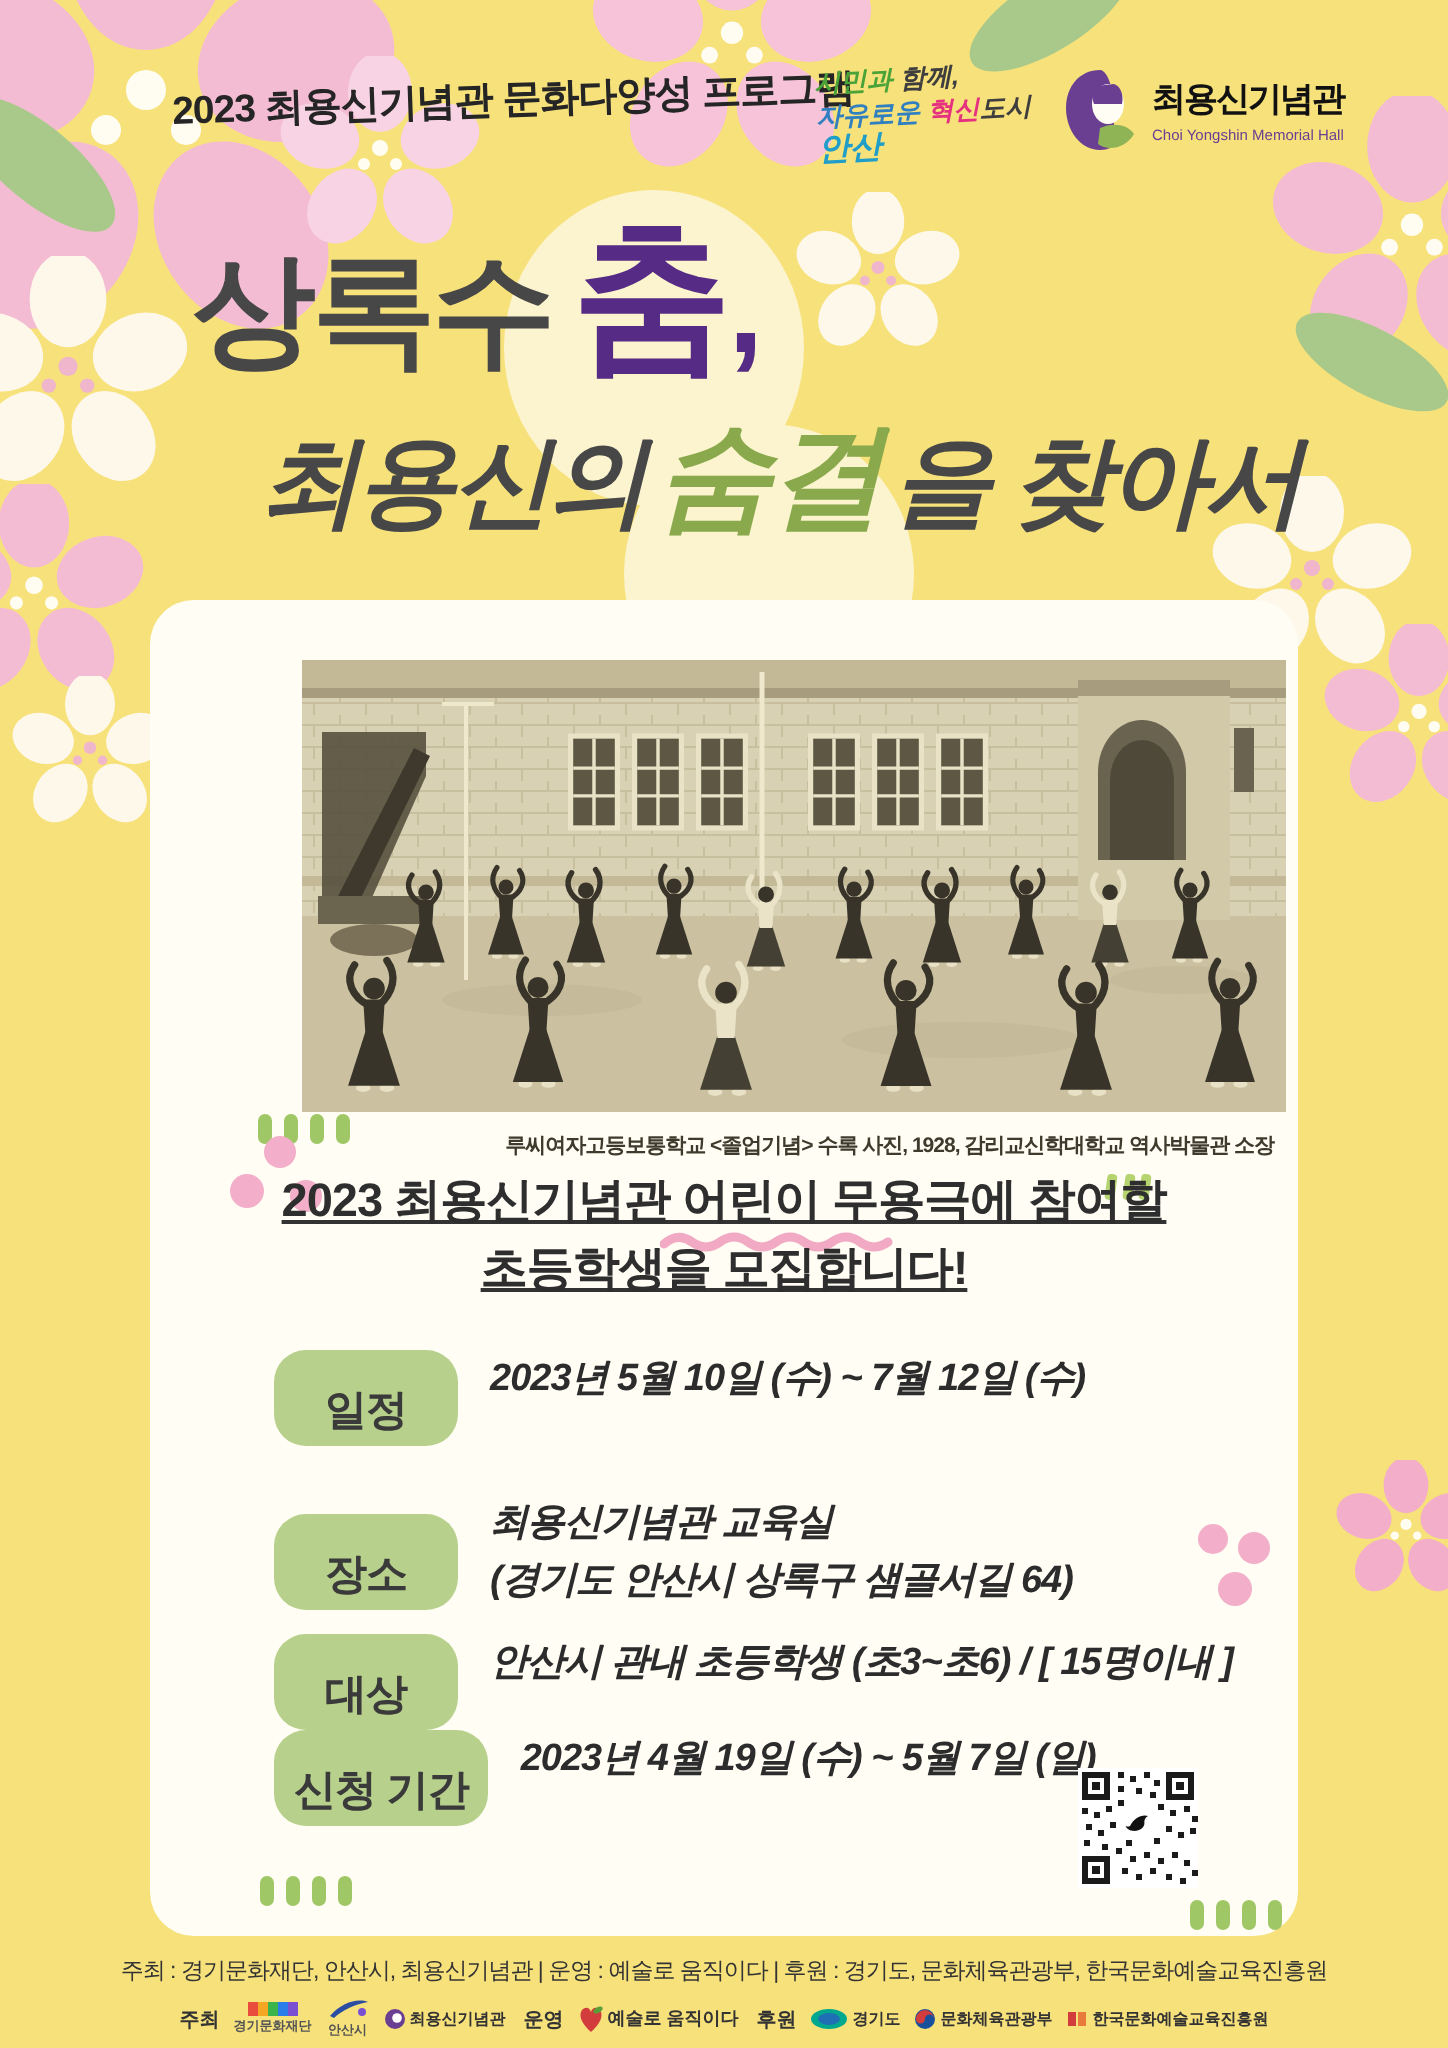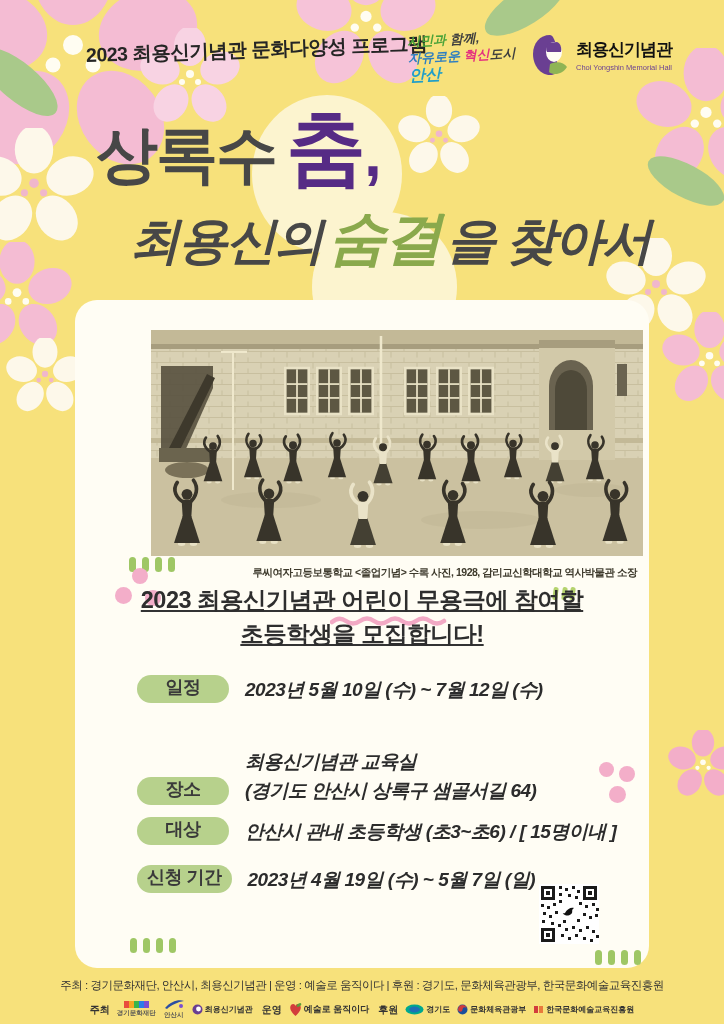--- a/index.html
+++ b/index.html
@@ -68,23 +68,23 @@
   
   #announce { position:absolute; left:0; top:283px; width:100%; text-align:center; z-index:3;text-decoration:underline;}
   #announce .a-line { font-size:23.5px; font-weight:bold; color:#2e2e2e; line-height:34px; letter-spacing:-0.5px;}
   #wavy { position:absolute; left:255px; top:316px; z-index:2;}
   #green-ticks { position:absolute; left:478px; top:287px; display:flex; gap:4px; z-index:2;}
   #green-ticks i { width:4.5px; height:13px; background:#b5d36e; border-radius:2px; transform:rotate(8deg); display:block;}
 
   
   .info-row { position:absolute; left:62px; right:16px; display:flex; gap:16px; align-items:flex-start; }
   .pill {
-    flex-shrink:0; min-width:92px; padding:0 10px 4px;
+    flex-shrink:0; min-width:92px; padding:16px 10px 4px;
     background:#b7d18c; border-radius:16px; text-align:center;
-    font-size:18px; font-weight:bold; color:#3a3a3a; letter-spacing:-0.5px;
+    font-size:21px; font-weight:bold; color:#3a3a3a; letter-spacing:-0.5px;
   }
   .info-text { font-size:19px; font-weight:bold; color:#2c2c2c; line-height:28.5px; letter-spacing:-0.5px; padding-top:1px;font-style:italic;}
   #qr { position:absolute; left:464px; top:584px; width:60px; height:60px; }
 
   
   #footer-credits {
     position:absolute; left:0; top:978px; width:100%; text-align:center;
     font-size:11.5px; font-weight:normal; color:#333; letter-spacing:-0.5px; z-index:3;
   }
   #footer-logos {

